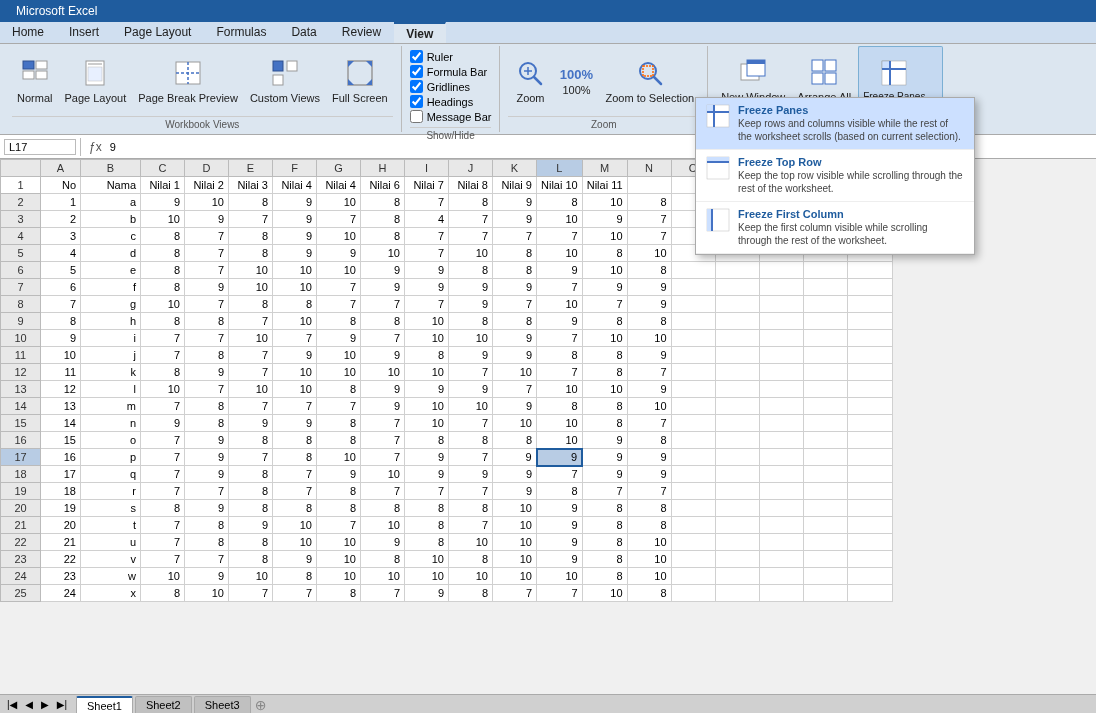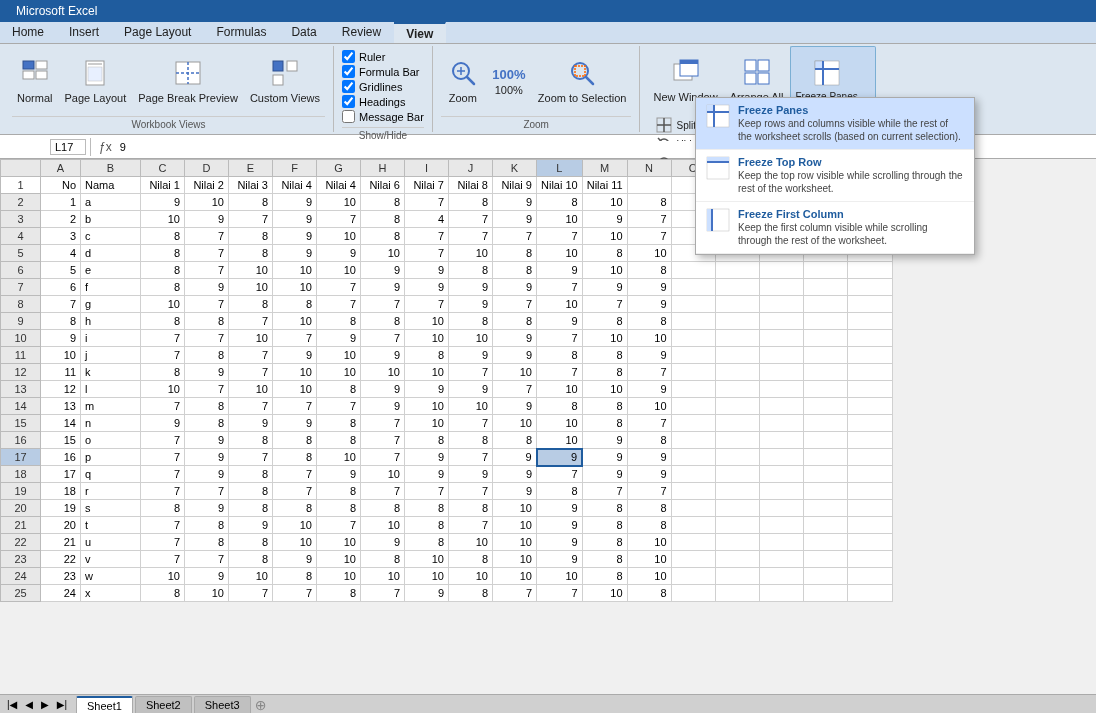--- a/index.html
+++ b/index.html
@@ -145,25 +145,24 @@
       display: flex;
       align-items: center;
       background: white;
       border-bottom: 1px solid #aaa;
       height: 24px;
       padding: 0 4px;
       gap: 4px;
     }
 
     .cell-ref-box {
-      width: 36px;
+      width: 72px;
       border: 1px solid #bbb;
       padding: 1px 4px;
       font-size: 11px;
-      margin-left: 46px;
     }
 
     .formula-divider {
       width: 1px;
       height: 18px;
       background: #bbb;
     }
 
     .formula-icon {
       color: #555;
@@ -221,21 +220,21 @@
       color: #333;
       font-weight: normal;
     }
 
     td.data {
       text-align: right;
       background: white;
     }
 
     td.text-data {
-      text-align: left;
+      text-align: right;
       background: white;
     }
 
     tr:nth-child(1) td { background: white; }
 
     .active-cell {
       background: #b8cce4 !important;
       border: 2px solid #1f5c9e !important;
     }
 
@@ -420,20 +419,32 @@
         </div>
         <div class="ribbon-btn large">
           <div class="ribbon-btn-icon">
             <svg width="28" height="28" viewBox="0 0 28 28">
               <rect x="2" y="2" width="10" height="10" fill="#4472c4" stroke="#2e5090" stroke-width="1"></rect>
               <rect x="16" y="2" width="10" height="10" fill="white" stroke="#999" stroke-width="1"></rect>
               <rect x="2" y="16" width="10" height="10" fill="white" stroke="#999" stroke-width="1"></rect>
             </svg>
           </div>
           <span>Custom Views</span>
+        </div>
+        <div class="ribbon-btn large">
+          <div class="ribbon-btn-icon">
+            <svg width="28" height="28" viewBox="0 0 28 28">
+              <rect x="2" y="2" width="24" height="24" fill="none" stroke="#999" stroke-width="1.5"></rect>
+              <polygon points="2,2 8,2 2,8" fill="#4472c4"></polygon>
+              <polygon points="26,2 20,2 26,8" fill="#4472c4"></polygon>
+              <polygon points="2,26 8,26 2,20" fill="#4472c4"></polygon>
+              <polygon points="26,26 20,26 26,20" fill="#4472c4"></polygon>
+            </svg>
+          </div>
+          <span>Full Screen</span>
         </div>
       </div>
       <div class="ribbon-group-label">Workbook Views</div>
     </div>
 
     <div class="ribbon-group">
       <div class="ribbon-group-buttons">
         <div class="checkbox-group">
           <label class="checkbox-item">
             <input type="checkbox" checked="" style=""> 

